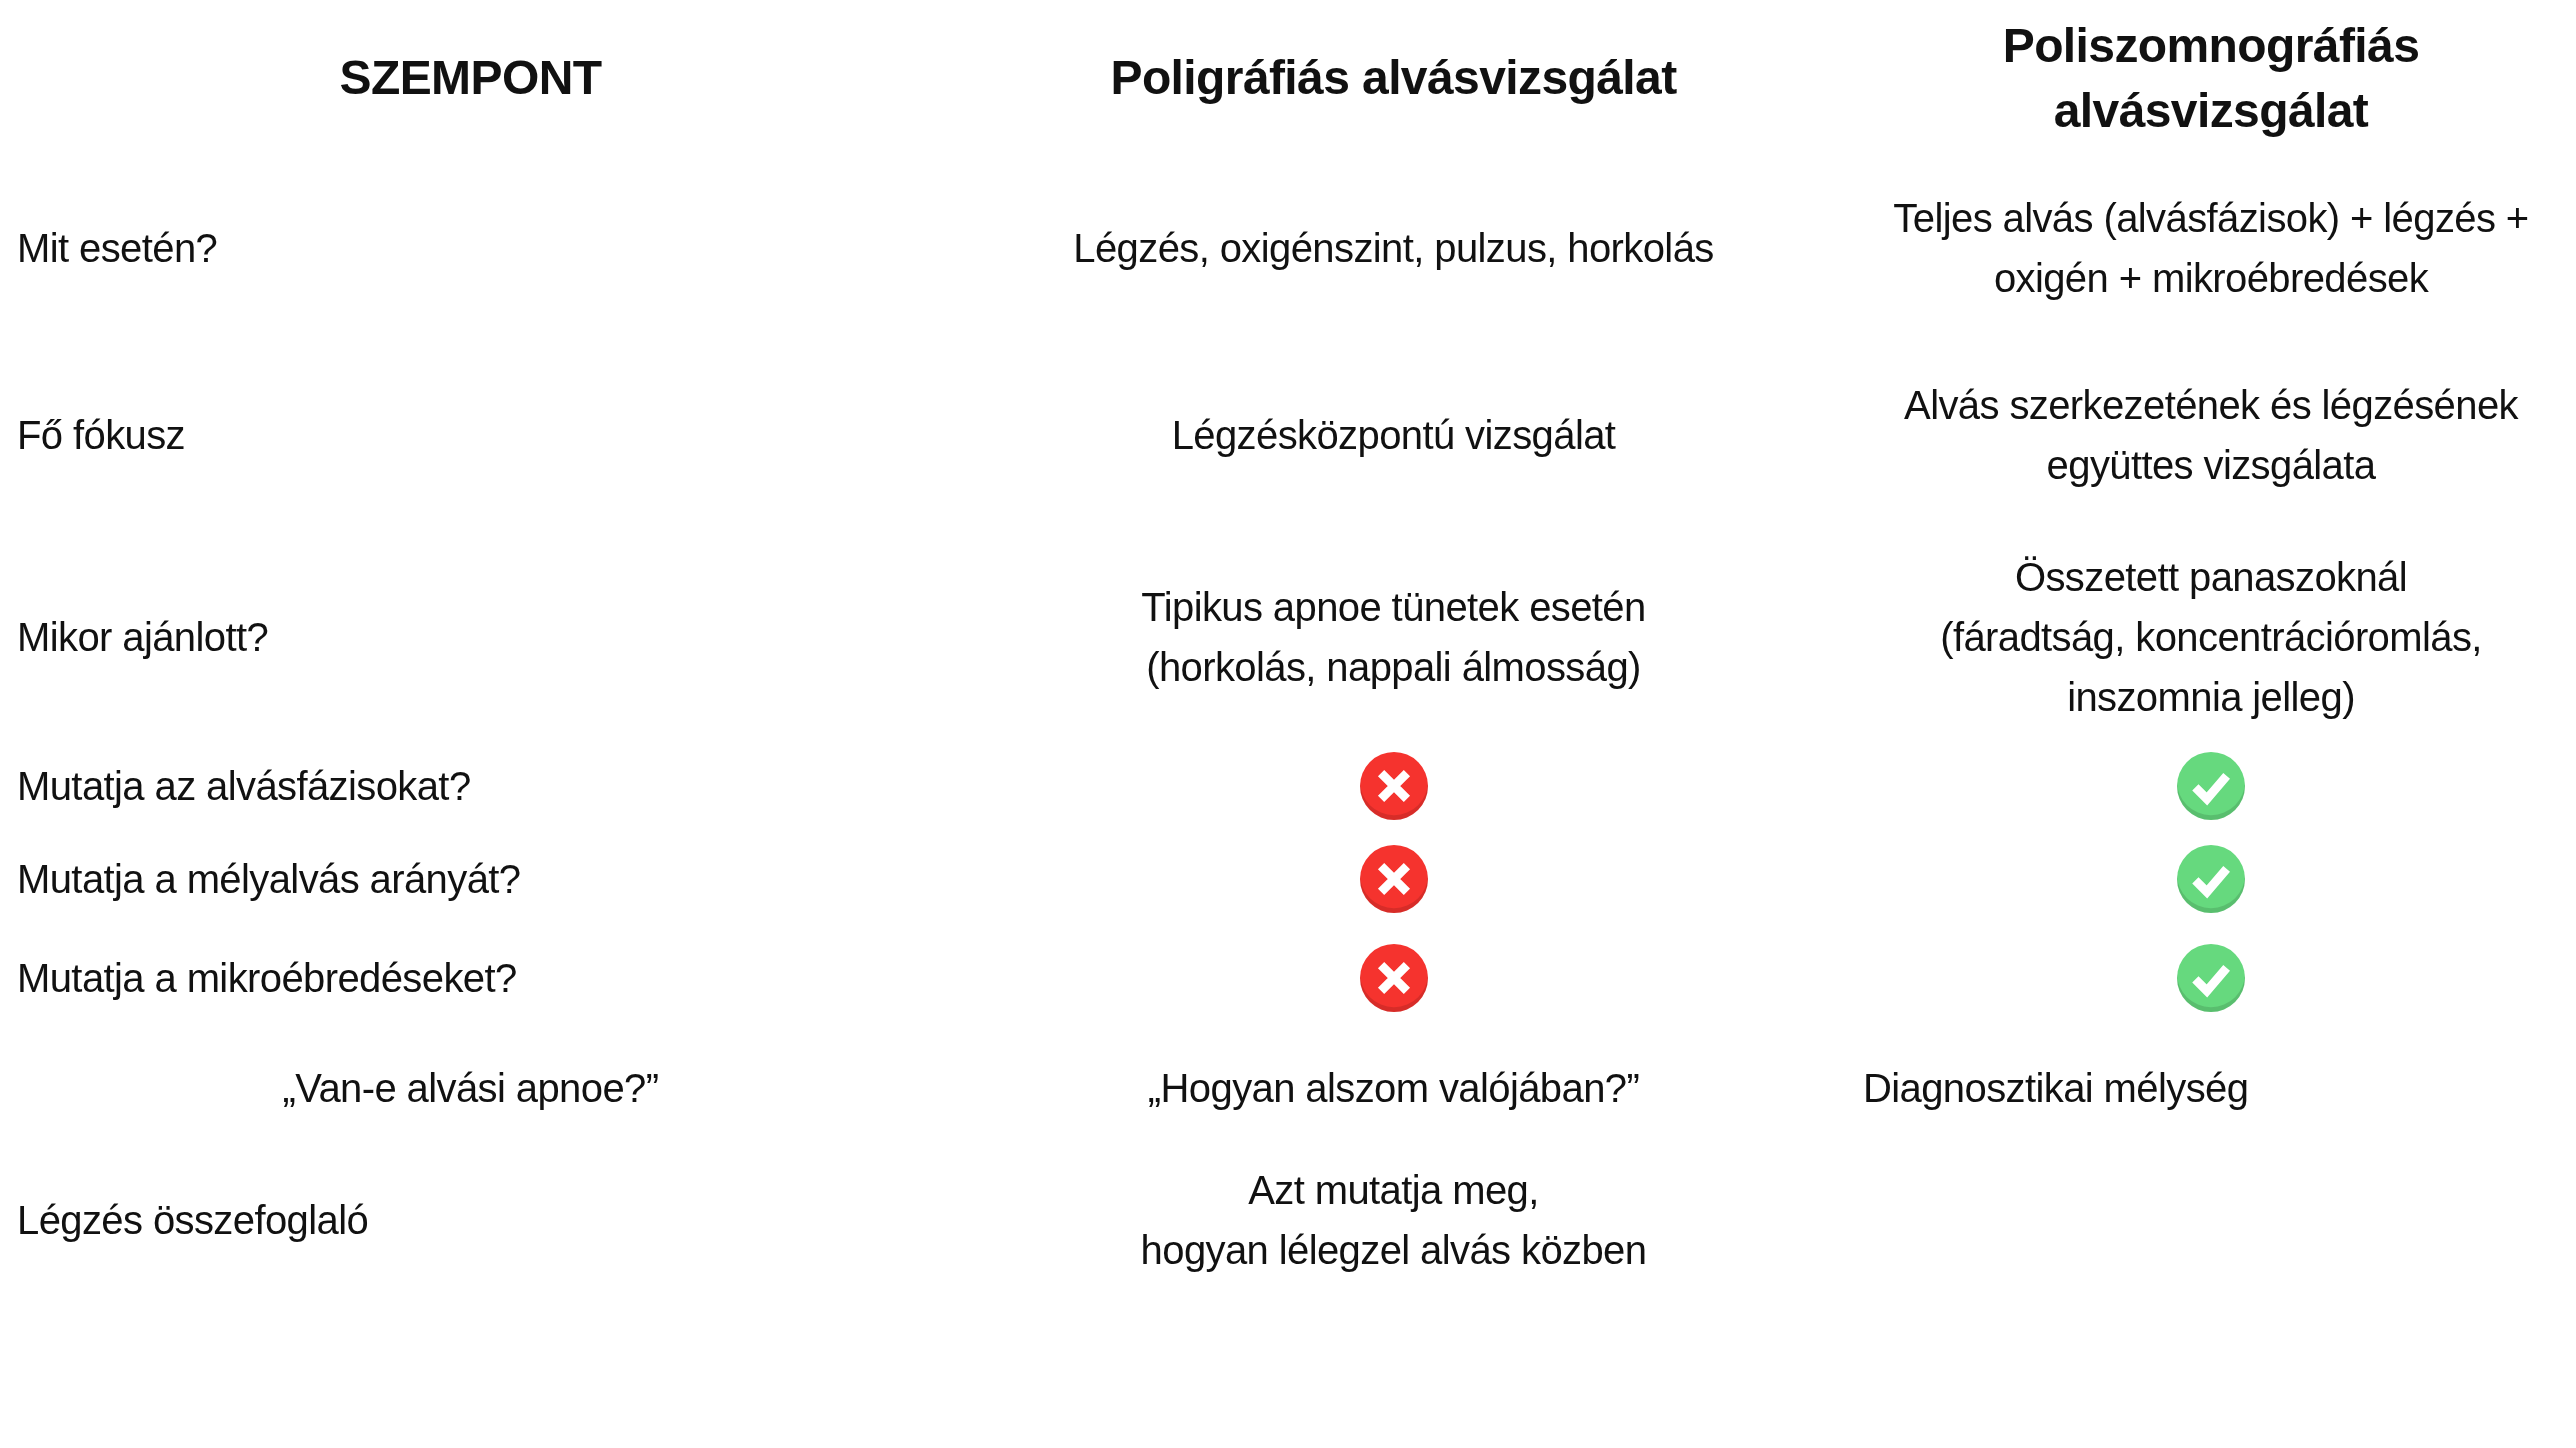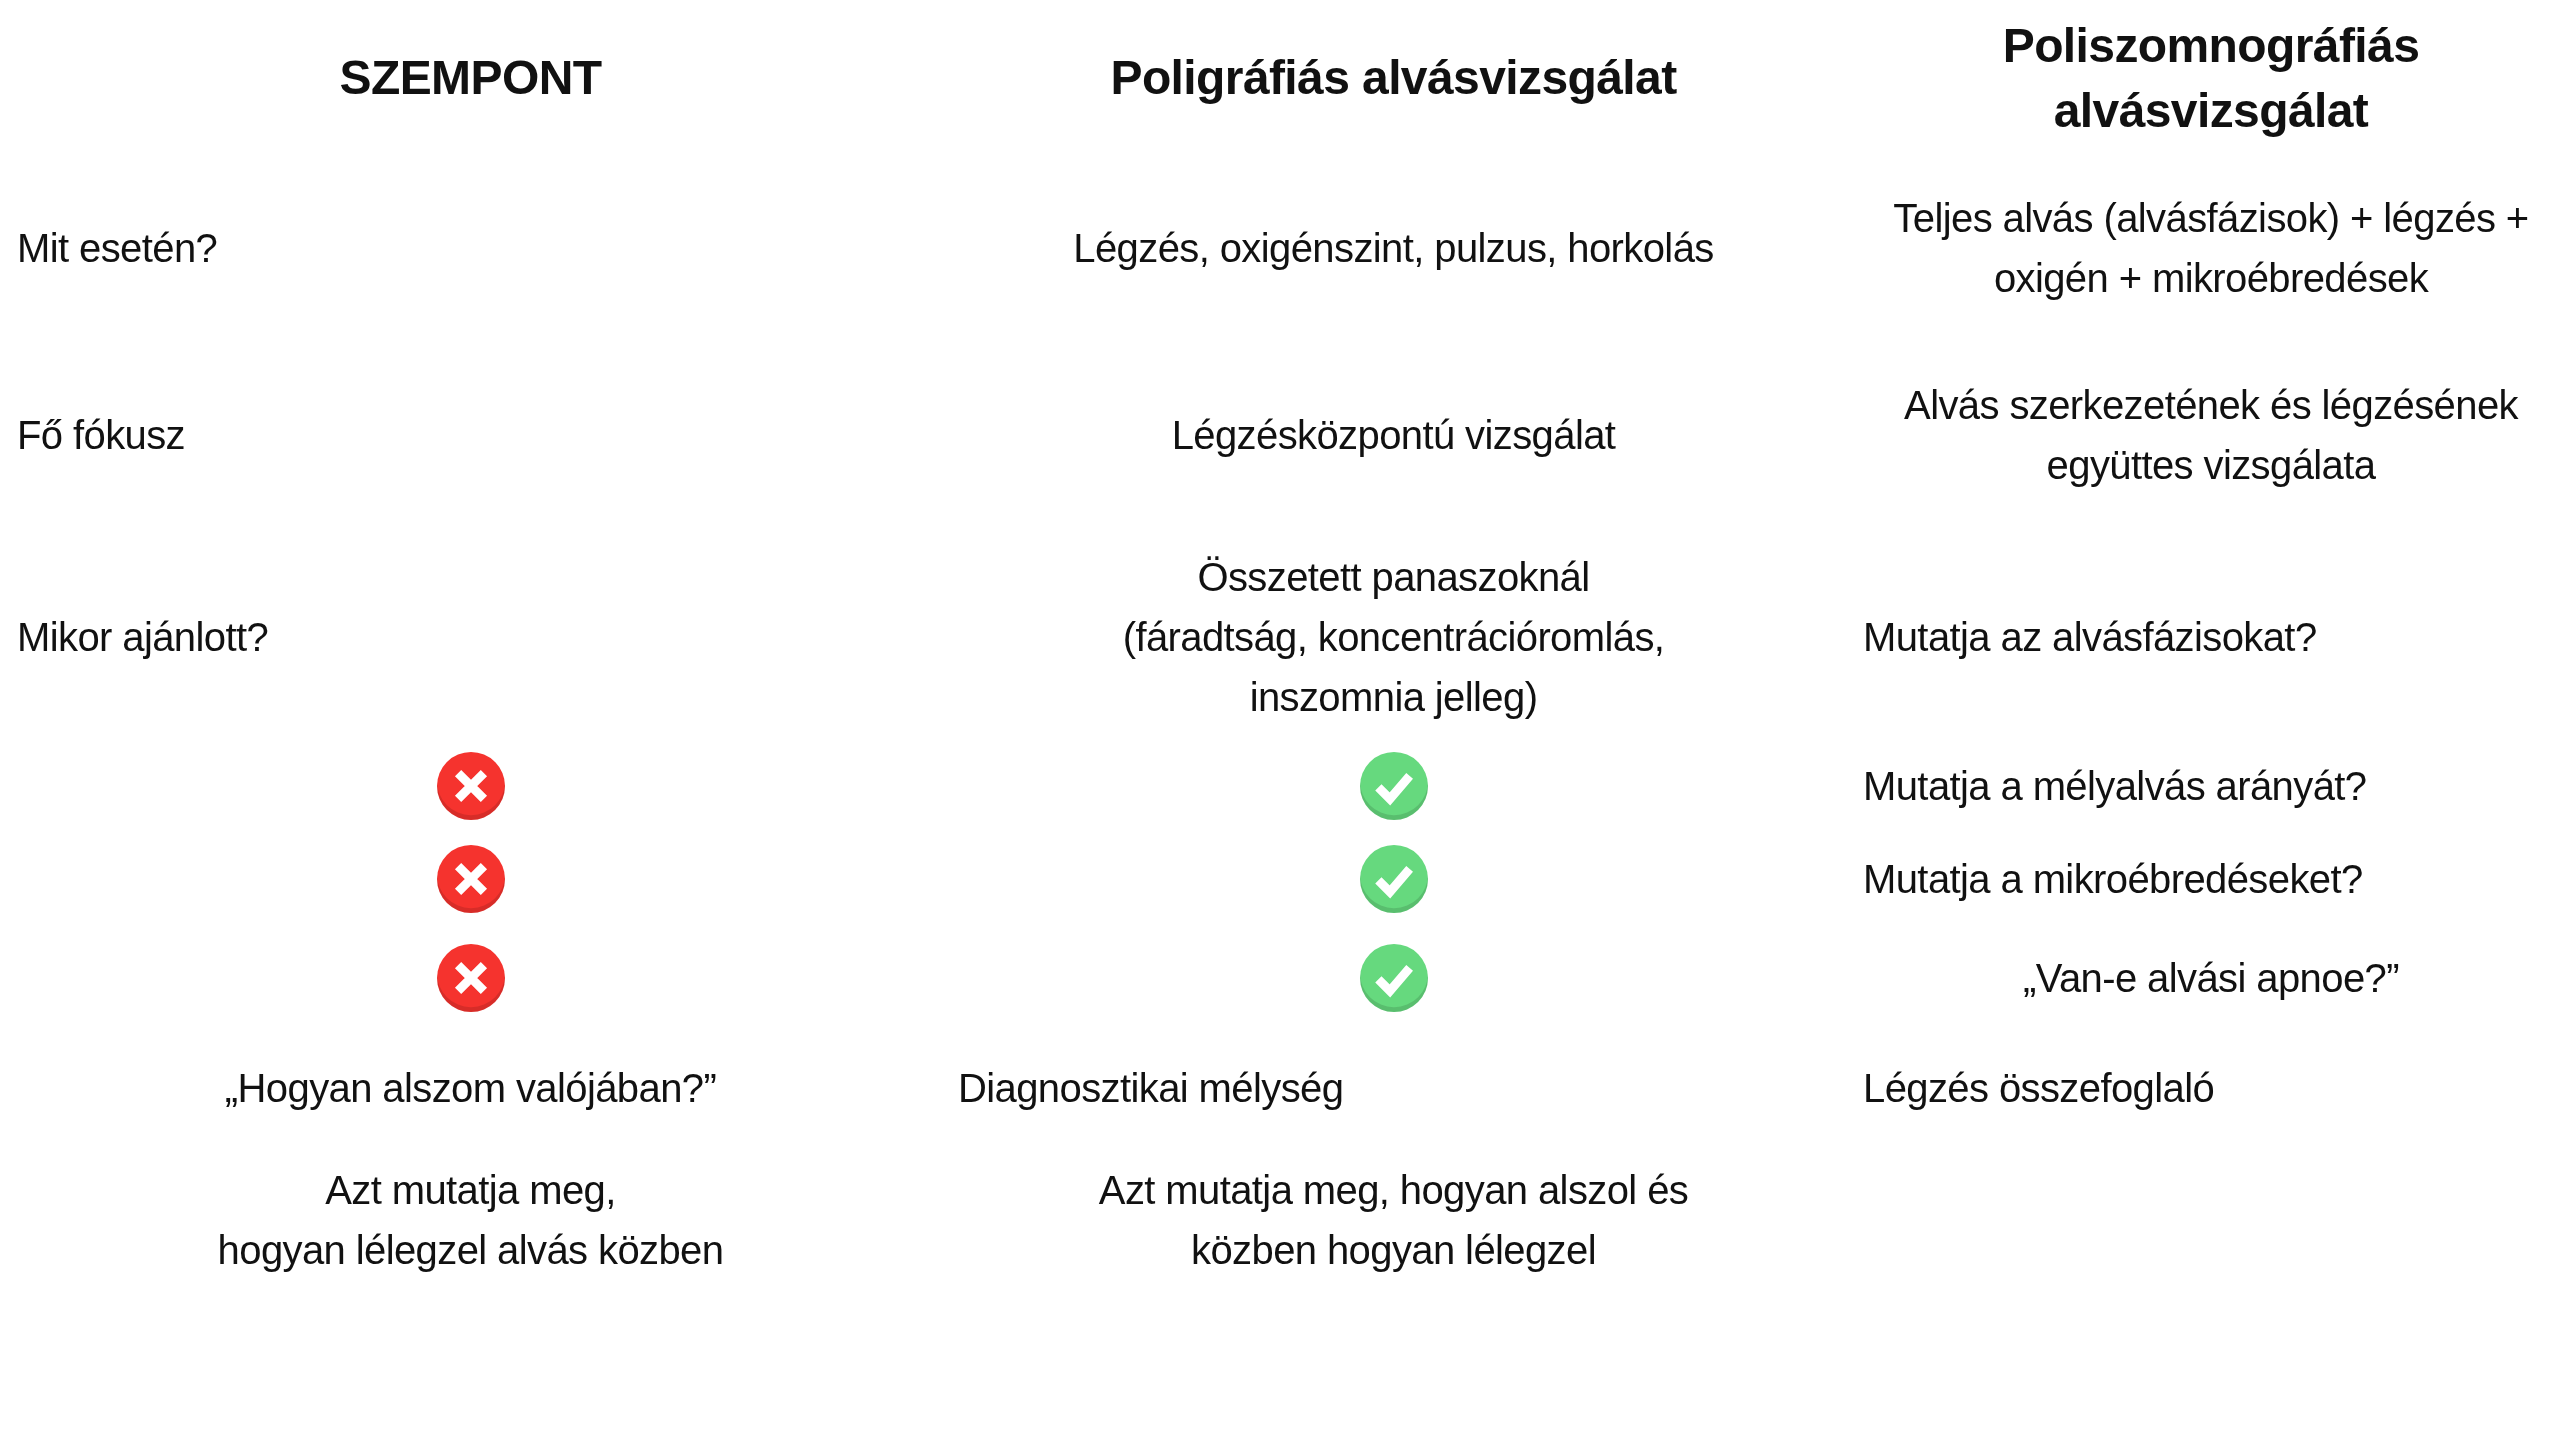--- a/index.html
+++ b/index.html
@@ -73,20 +73,22 @@
 
   <div class="cell label-cell">Mit esetén?</div>
       <div class="cell value-cell">Légzés, oxigénszint, pulzus, horkolás</div>
       <div class="cell value-cell">Teljes alvás (alvásfázisok) + légzés +
 oxigén + mikroébredések</div>
       <div class="cell label-cell">Fő fókusz</div>
       <div class="cell value-cell">Légzésközpontú vizsgálat</div>
       <div class="cell value-cell">Alvás szerkezetének és légzésének
 együttes vizsgálata</div>
       <div class="cell label-cell">Mikor ajánlott?</div>
+      <div class="cell value-cell">Tipikus apnoe tünetek esetén
+(horkolás, nappali álmosság)</div>
       <div class="cell value-cell">Összetett panaszoknál
 (fáradtság, koncentrációromlás,
 inszomnia jelleg)</div>
       <div class="cell label-cell">Mutatja az alvásfázisokat?</div>
       <div class="cell value-cell"><span class="icon" style="background: rgb(245, 51, 46);"><svg viewBox="0 0 100 100">
             <path d="M31 31 L69 69 M69 31 L31 69" stroke="#ffffff" stroke-width="13" stroke-linecap="butt" fill="none"></path>
           </svg></span></div>
       <div class="cell value-cell"><span class="icon" style="background: rgb(102, 217, 126);"><svg viewBox="0 0 100 100">
             <path d="M27 52 L44 69 L73 35" stroke="#ffffff" stroke-width="13" stroke-linecap="butt" stroke-linejoin="miter" fill="none"></path>
           </svg></span></div>
@@ -103,17 +105,15 @@
           </svg></span></div>
       <div class="cell value-cell"><span class="icon" style="background: rgb(102, 217, 126);"><svg viewBox="0 0 100 100">
             <path d="M27 52 L44 69 L73 35" stroke="#ffffff" stroke-width="13" stroke-linecap="butt" stroke-linejoin="miter" fill="none"></path>
           </svg></span></div>
       <div class="cell value-cell">„Van-e alvási apnoe?”</div>
       <div class="cell value-cell">„Hogyan alszom valójában?”</div>
       <div class="cell label-cell">Diagnosztikai mélység</div>
       <div class="cell label-cell">Légzés összefoglaló</div>
       <div class="cell value-cell">Azt mutatja meg,
 hogyan lélegzel alvás közben</div>
-      <div class="cell value-cell">Azt mutatja meg, hogyan alszol és
-közben hogyan lélegzel</div>
     </div>
 </div>
 
 
 </body></html>

